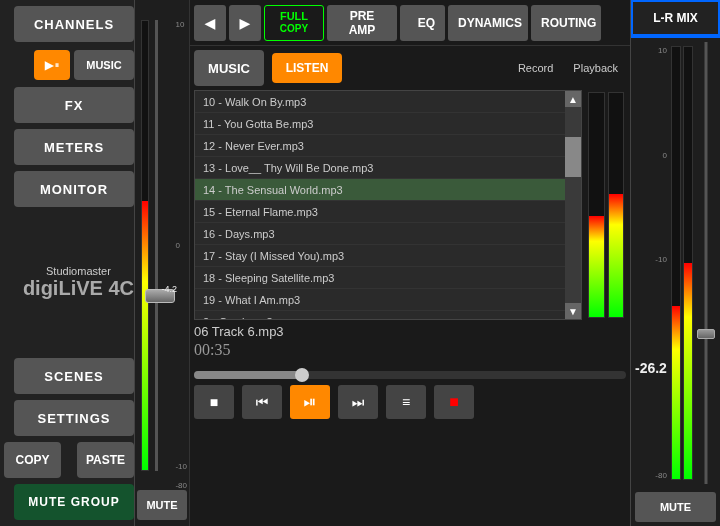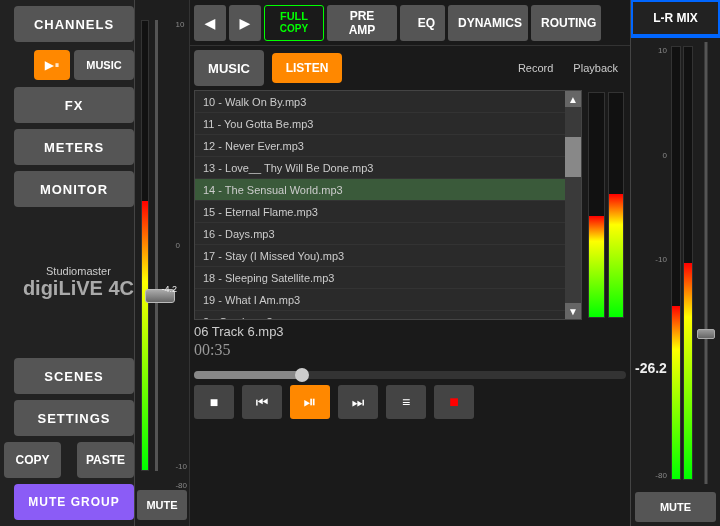--- a/index.html
+++ b/index.html
@@ -100,21 +100,21 @@
       border: none;
       border-radius: 4px;
       font-size: 12px;
       font-weight: bold;
       cursor: pointer;
     }
 
     .btn-mute-group {
       width: 120px;
       height: 36px;
-      background: #8b5cf6;
+      background: #14532d;
       color: #fff;
       border: none;
       border-radius: 4px;
       font-size: 12px;
       font-weight: bold;
       letter-spacing: 1px;
       margin: 3px 0;
       cursor: pointer;
     }
 

